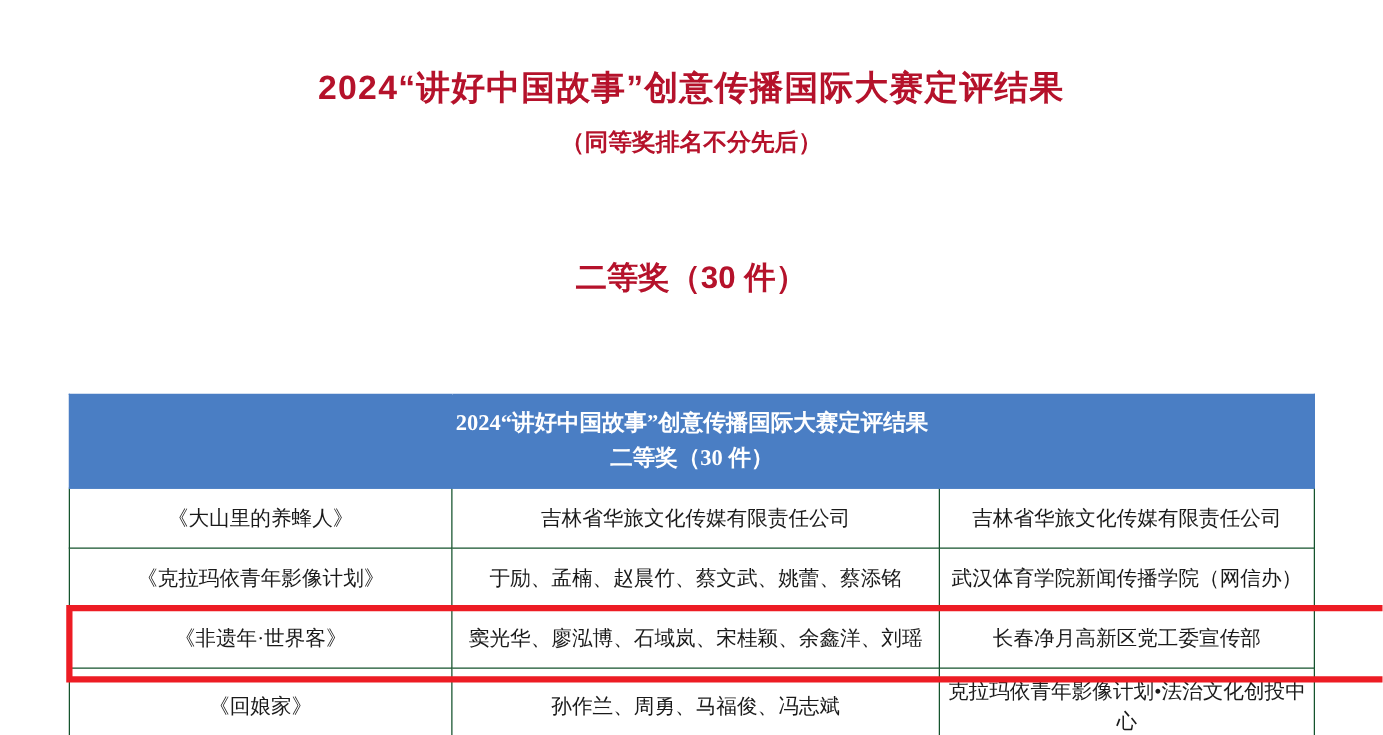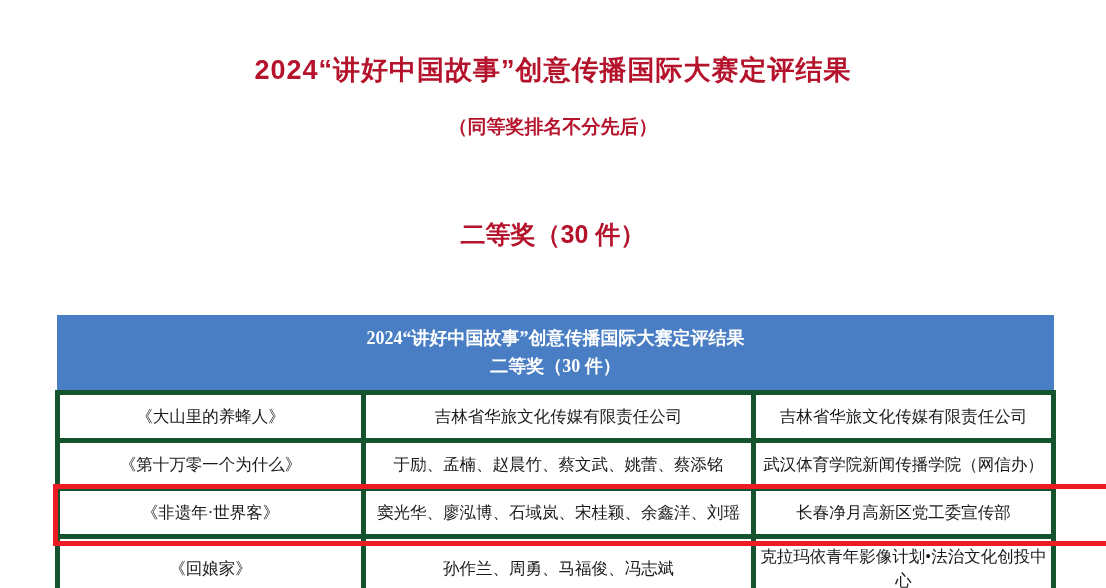--- a/index.html
+++ b/index.html
@@ -27,21 +27,21 @@
     font-size: 27px;
     letter-spacing: 1px;
     margin-top: 52px;
     font-family: "Liberation Sans", "DejaVu Sans", sans-serif;
   }
   .doc-subtitle {
     text-align: center;
     color: #b5122b;
     font-weight: bold;
     font-size: 19px;
-    margin-top: 26px;
+    margin-top: 13px;
     font-family: "Liberation Sans", "DejaVu Sans", sans-serif;
   }
   .section-heading {
     text-align: center;
     color: #b5122b;
     font-weight: bold;
     font-size: 25px;
     margin-top: 78px;
     font-family: "Liberation Sans", "DejaVu Sans", sans-serif;
   }
@@ -50,21 +50,21 @@
     left: 55px;
     top: 263px;
     width: 996px;
   }
   table.award-table {
     width: 996px;
     border-collapse: collapse;
     table-layout: fixed;
   }
   table.award-table td {
-    border: 5px solid #14532d;
+    border: 1px solid #14532d;
     text-align: center;
     vertical-align: middle;
     font-size: 16.5px;
     color: #1a1a1a;
     line-height: 1.45;
     padding: 6px 4px;
   }
   .thead-cell {
     background: #4a7ec4;
     color: #ffffff !important;
@@ -114,21 +114,21 @@
             <span>2024“讲好中国故事”创意传播国际大赛定评结果</span>
             <span class="thead-line2">二等奖（30 件）</span>
           </td>
         </tr>
         <tr class="row-h">
           <td>《大山里的养蜂人》</td>
           <td>吉林省华旅文化传媒有限责任公司</td>
           <td>吉林省华旅文化传媒有限责任公司</td>
         </tr>
         <tr class="row-h">
-          <td>《第十万零一个为什么》</td>
+          <td>《克拉玛依青年影像计划》</td>
           <td>于励、孟楠、赵晨竹、蔡文武、姚蕾、蔡添铭</td>
           <td>武汉体育学院新闻传播学院（网信办）</td>
         </tr>
         <tr class="row-h">
           <td>《非遗年·世界客》</td>
           <td>窦光华、廖泓博、石域岚、宋桂颖、余鑫洋、刘瑶</td>
           <td>长春净月高新区党工委宣传部</td>
         </tr>
         <tr class="row-h">
           <td>《回娘家》</td>

